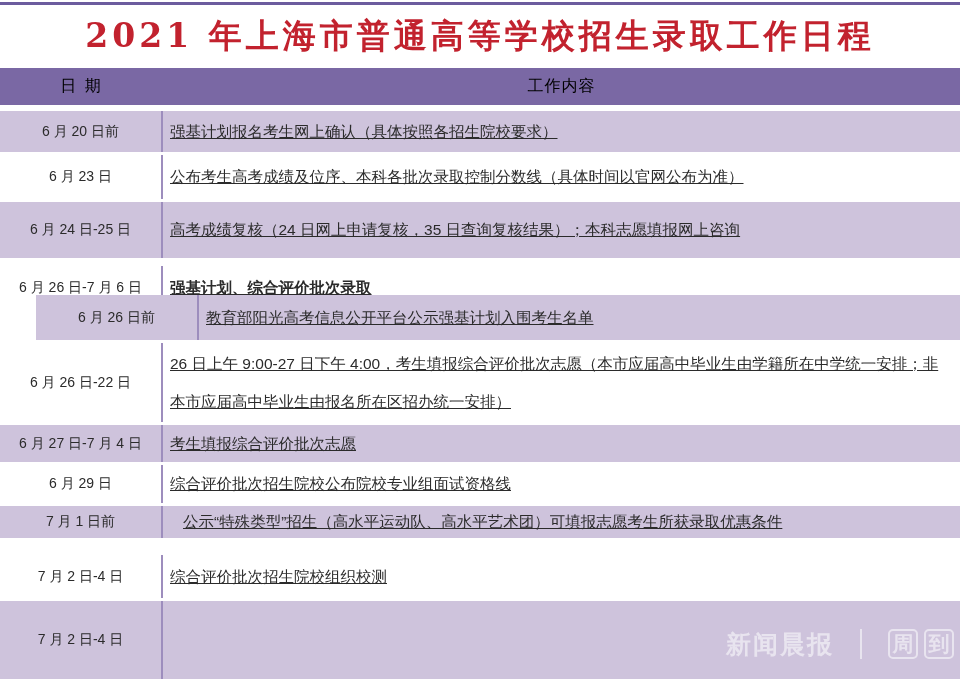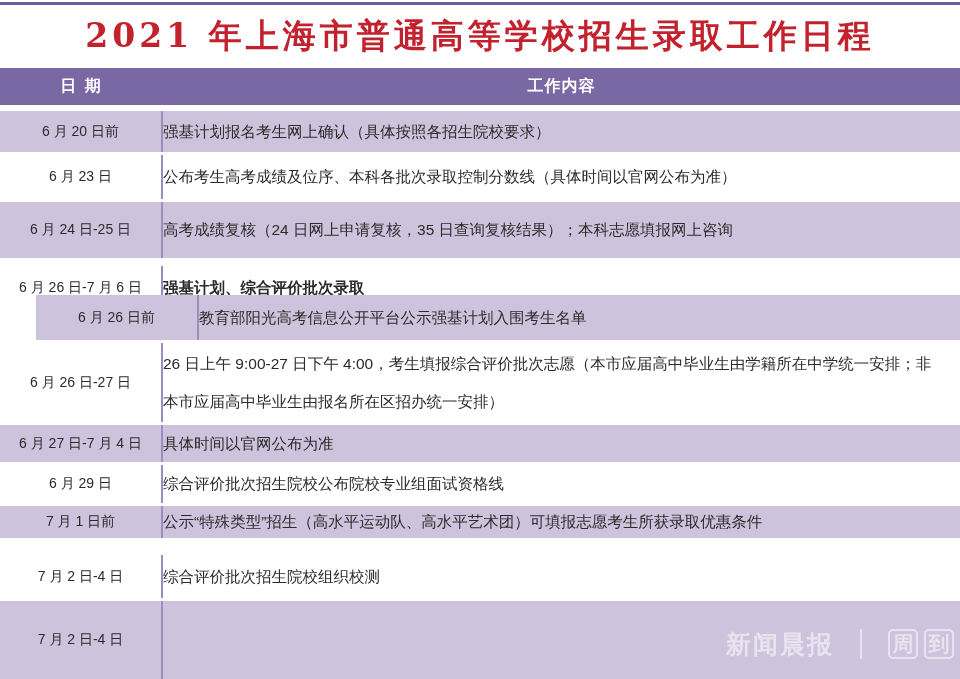--- a/index.html
+++ b/index.html
@@ -12,36 +12,36 @@
   .top-line{position:absolute;left:0;top:2px;width:960px;height:3px;background:#6c5c9e;}
   .page-title{
     position:absolute;left:0;top:10px;width:960px;height:52px;
     display:flex;align-items:center;justify-content:center;
     font-family:"DejaVu Serif","Liberation Serif",serif;
     font-size:33px;font-weight:600;letter-spacing:4px;color:#c2222e;
     white-space:nowrap;
   }
   .thead{
     position:absolute;left:0;top:68px;width:960px;height:37px;
-    background:#7a68a4;display:flex;color:#ffffff;font-size:16px;font-weight:bold;
+    background:#7a68a4;display:flex;color:#000000;font-size:16px;
   }
   .thead .hc1{width:163px;display:flex;align-items:center;justify-content:center;letter-spacing:2px;}
   .thead .hc2{flex:1;display:flex;align-items:center;justify-content:center;letter-spacing:1px;}
   .row{position:absolute;left:0;width:960px;display:flex;}
   .row.lav{background:#cec3dc;}
   .row.wht{background:#ffffff;}
   .date-cell{
     width:163px;flex:0 0 163px;display:flex;align-items:center;justify-content:center;
     text-align:center;font-size:14px;border-right:2px solid #9d8dbd;
     box-sizing:border-box;padding:0 4px;
   }
   .content-cell{
     flex:1;display:flex;align-items:center;
     font-size:15.5px;line-height:38px;
-    padding-left:0;padding-right:18px;
+    padding-left:7px;padding-right:18px;text-decoration:underline;
   }
   .content-cell.bold{font-weight:700;}
   .watermark{
     position:absolute;top:622px;right:6px;height:44px;
     display:flex;align-items:center;gap:26px;
     color:#ffffff;opacity:0.55;pointer-events:none;
   }
   .wm-text{font-size:25px;font-weight:700;letter-spacing:2px;}
   .wm-sep{width:2px;height:30px;background:#ffffff;}
   .wm-boxes{display:flex;gap:6px;}
@@ -84,35 +84,35 @@
     <div class="date-cell">6 月 26 日-7 月 6 日</div>
     <div class="content-cell bold">强基计划、综合评价批次录取</div>
   </div>
 
   <div class="row lav" style="top:295px;height:45px;margin-left:36px;">
     <div class="date-cell">6 月 26 日前</div>
     <div class="content-cell">教育部阳光高考信息公开平台公示强基计划入围考生名单</div>
   </div>
 
   <div class="row wht" style="top:343px;height:79px;">
-    <div class="date-cell">6 月 26 日-27 日</div>
+    <div class="date-cell">6 月 26 日-22 日</div>
     <div class="content-cell">26 日上午 9:00-27 日下午 4:00，考生填报综合评价批次志愿（本市应届高中毕业生由学籍所在中学统一安排；非本市应届高中毕业生由报名所在区招办统一安排）</div>
   </div>
 
   <div class="row lav" style="top:425px;height:37px;">
     <div class="date-cell">6 月 27 日-7 月 4 日</div>
-    <div class="content-cell">具体时间以官网公布为准</div>
+    <div class="content-cell">考生填报综合评价批次志愿</div>
   </div>
 
   <div class="row wht" style="top:465px;height:38px;">
     <div class="date-cell">6 月 29 日</div>
     <div class="content-cell">综合评价批次招生院校公布院校专业组面试资格线</div>
   </div>
 
-  <div class="row lav" style="top:506px;height:32px;">
+  <div class="row lav" style="top:506px;height:32px;gap:13px;">
     <div class="date-cell">7 月 1 日前</div>
     <div class="content-cell">公示“特殊类型”招生（高水平运动队、高水平艺术团）可填报志愿考生所获录取优惠条件</div>
   </div>
 
   <div class="row wht" style="top:555px;height:43px;">
     <div class="date-cell">7 月 2 日-4 日</div>
     <div class="content-cell">综合评价批次招生院校组织校测</div>
   </div>
 
   <div class="row lav" style="top:601px;height:78px;">

